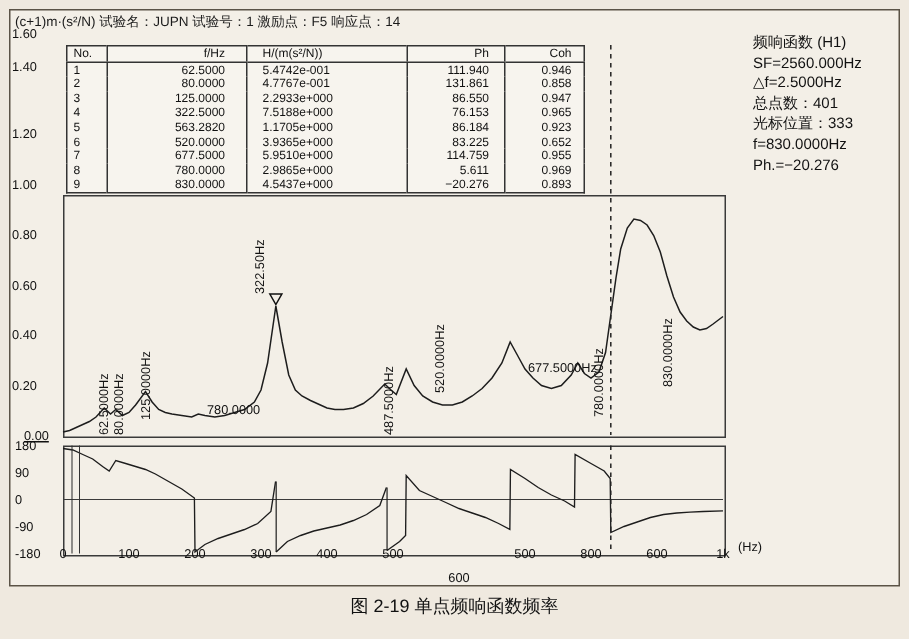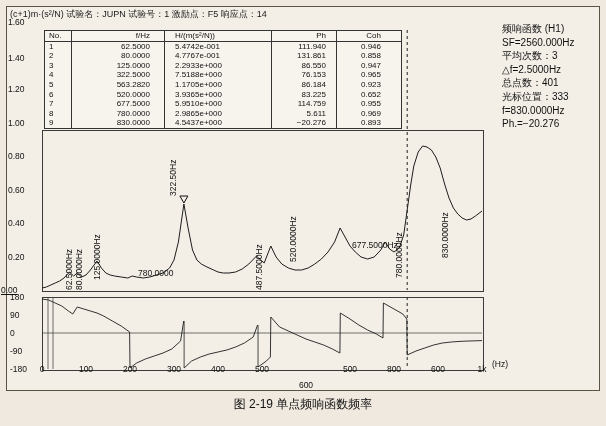--- a/index.html
+++ b/index.html
@@ -59,21 +59,21 @@
   .tbl td,.tbl th{
     border:0;padding:0px 4px;font-weight:normal;font-size:8px;
     line-height:9.6px;white-space:nowrap;
   }
   .tbl thead td{border-bottom:1px solid #333;}
   .tbl .vsep{border-left:1px solid #333;}
   .tbl .c-no{width:18px;text-align:left;}
   .tbl .c-f{width:74px;text-align:right;padding-right:14px;}
   .tbl .c-h{width:92px;text-align:left;padding-left:10px;}
   .tbl .c-ph{width:50px;text-align:right;padding-right:10px;}
-  .tbl .c-coh{width:40px;text-align:right;padding-right:20px;}
+  .tbl .c-coh{width:40px;text-align:right;padding-right:8px;}
 
   
   .plab{
     position:absolute;font-size:8.5px;color:#111;white-space:nowrap;
     transform-origin:0 0;transform:rotate(-90deg);
   }
   .plab.flat{transform:none;}
 
   .caption{
     position:absolute;left:0;top:396px;width:606px;text-align:center;
@@ -86,21 +86,20 @@
 
 <div id="root">
 
   <div class="frame"></div>
 
   <div class="hdr">(c+1)m·(s²/N)   试验名：JUPN      试验号：1      激励点：F5      响应点：14</div>
 
   <div class="info">
     <div>频响函数 (H1)</div>
     <div>SF=2560.000Hz</div>
-    <div>平均次数：3</div>
     <div>△f=2.5000Hz</div>
     <div>总点数：401</div>
     <div>光标位置：333</div>
     <div>f=830.0000Hz</div>
     <div>Ph.=−20.276</div>
   </div>
 
   <table class="tbl">
     <thead>
       <tr>
@@ -176,28 +175,28 @@
         <td class="c-coh vsep">0.893</td>
       </tr>
     </tbody>
   </table>
 
   <div class="plot" id="plot-mag"></div>
 
   <div class="plot2" id="plot-ph"></div>
 
   <div class="caption">图 2-19   单点频响函数频率</div>
-<div class="ytick" style="position: absolute; left: 1px; top: 290px; right: auto; margin-right: 0px; text-decoration: underline;">0.00</div>
+<div class="ytick" style="position: absolute; left: 16px; top: 290px; right: auto; margin-right: 0px; text-decoration: underline;">0.00</div>
     <div class="ytick" style="position: absolute; left: 8px; top: 256.5px; right: auto; margin-right: 0px;">0.20</div>
     <div class="ytick" style="position: absolute; left: 8px; top: 223px; right: auto; margin-right: 0px; text-align: right;">0.40</div>
     <div class="ytick" style="position: absolute; left: 8px; top: 189.5px; right: auto; margin-right: 0px;">0.60</div>
     <div class="ytick" style="position: absolute; left: 8px; top: 156px; right: auto; margin-right: 0px;">0.80</div>
     <div class="ytick" style="position: absolute; left: 8px; top: 122.5px; right: auto; margin-right: 0px;">1.00</div>
     <div class="ytick" style="position: absolute; left: 8px; top: 89px; right: auto; margin-right: 0px;">1.20</div>
-    <div class="ytick" style="position: absolute; left: 8px; top: 58px; right: auto; margin-right: 0px;">1.40</div>
+    <div class="ytick" style="position: absolute; left: 8px; top: 44px; right: auto; margin-right: 0px;">1.40</div>
     <div class="ytick" style="position: absolute; left: 8px; top: 22px; right: auto; margin-right: 0px;">1.60</div>
     <div class="xtick" style="position: absolute; left: 42px; top: 364px; margin-top: 0px;">0</div>
     <div class="xtick" style="position: absolute; left: 86px; top: 364px; margin-top: 0px;">100</div>
     <div class="xtick" style="position: absolute; left: 130px; top: 364px; margin-top: 0px;">200</div>
     <div class="xtick" style="position: absolute; left: 174px; top: 364px; margin-top: 0px;">300</div>
     <div class="xtick" style="position: absolute; left: 218px; top: 364px; margin-top: 0px;">400</div>
     <div class="xtick" style="position: absolute; left: 262px; top: 364px; margin-top: 0px;">500</div>
     <div class="xtick" style="position: absolute; left: 306px; top: 364px; margin-top: 16px;">600</div>
     <div class="xtick" style="position: absolute; left: 350px; top: 364px; margin-top: 0px;">500</div>
     <div class="xtick" style="position: absolute; left: 394px; top: 364px; margin-top: 0px;">800</div>

